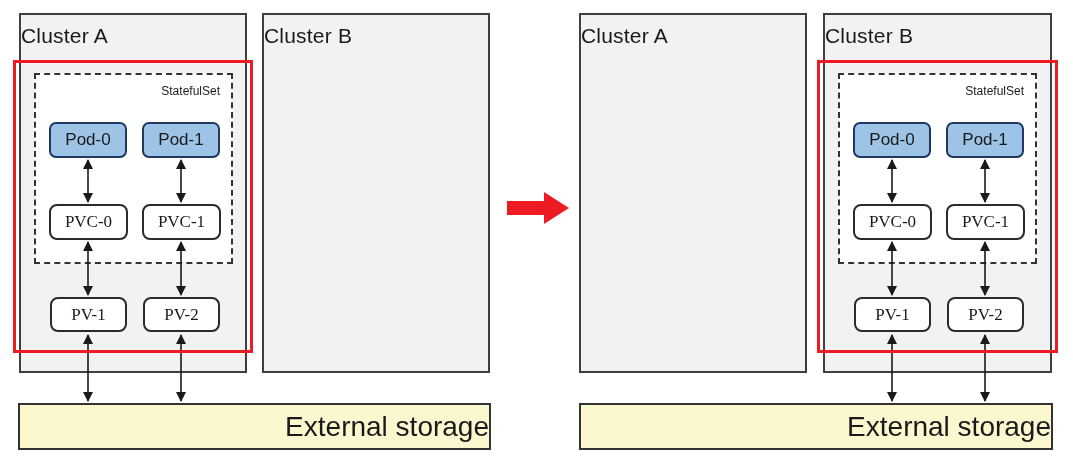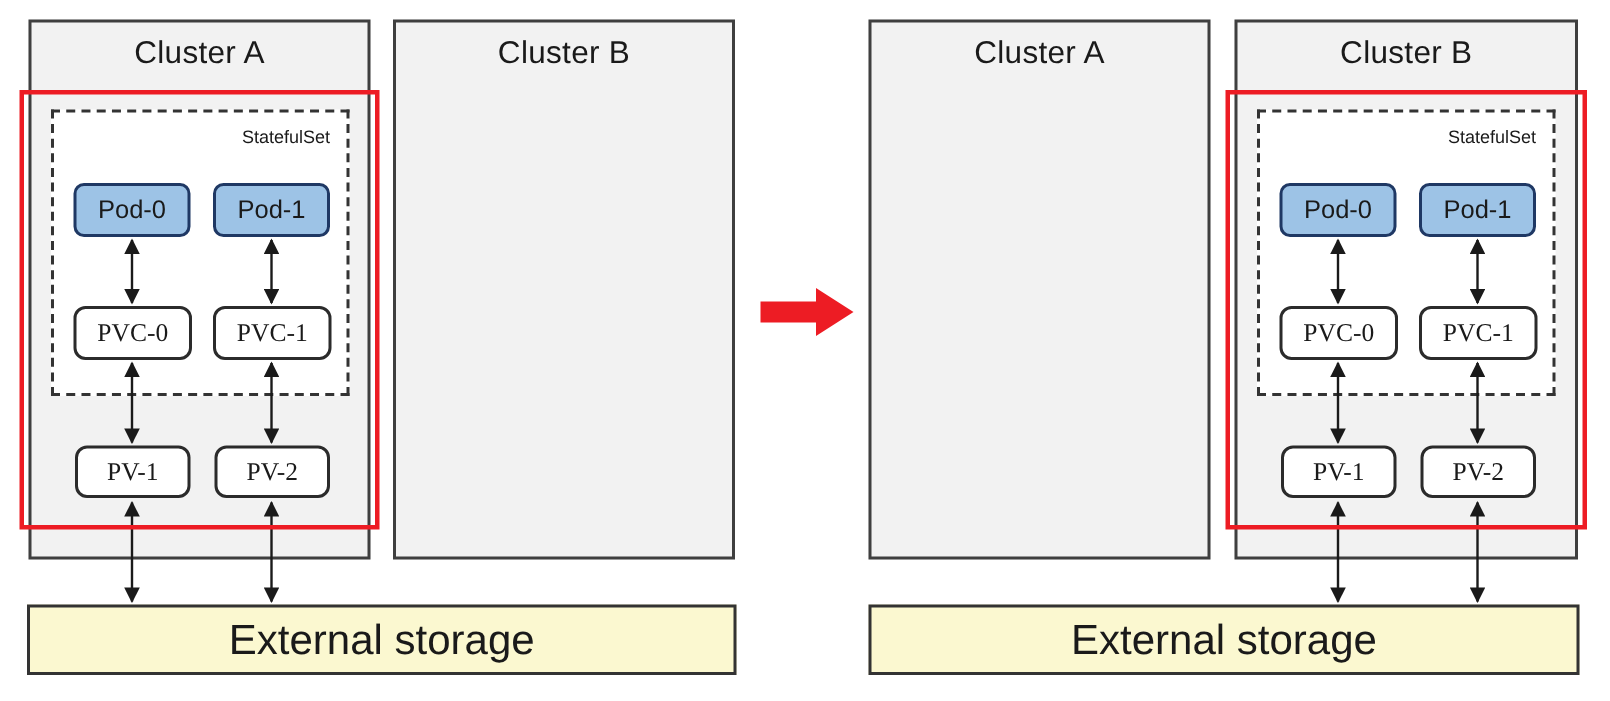--- a/index.html
+++ b/index.html
@@ -12,21 +12,20 @@
     color: var(--text-color, #1a1a1a);
     overflow: hidden;
   }
   .cluster {
     position: absolute;
     background: var(--cluster-fill, #f2f2f2);
     border: 2px solid var(--cluster-border, #3f3f3f);
     box-sizing: border-box;
   }
   .cluster-title {
-    text-align: center;
     margin-top: 9px;
     font-size: 21px;
     letter-spacing: 0.2px;
   }
   .ss-box {
     position: absolute;
     background: var(--statefulset-fill, #ffffff);
     border: 2px dashed var(--statefulset-border, #333333);
     box-sizing: border-box;
   }
@@ -55,21 +54,21 @@
     border-radius: 8px;
     font-family: Liberation Serif, serif;
   }
   .storage {
     position: absolute;
     background: var(--storage-fill, #fbf8d0);
     border: 2px solid var(--storage-border, #333333);
     box-sizing: border-box;
     display: flex;
     align-items: center;
-    justify-content: center;
+    justify-content: flex-end;
     font-size: 28px;
   }
   .red-rect {
     position: absolute;
     border: 3px solid var(--highlight-red, #ed1c24);
     box-sizing: border-box;
     background: transparent;
   }
   svg.arrows {
     position: absolute;

